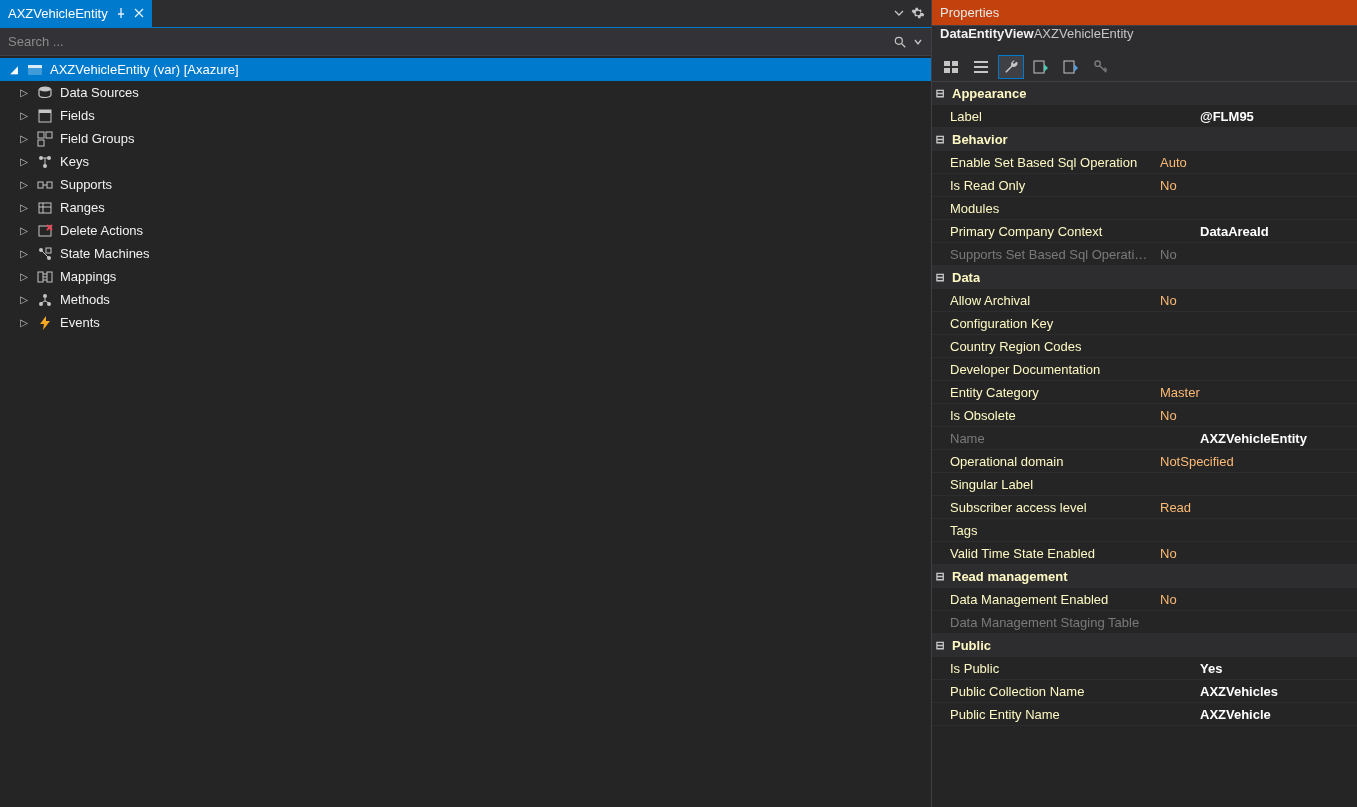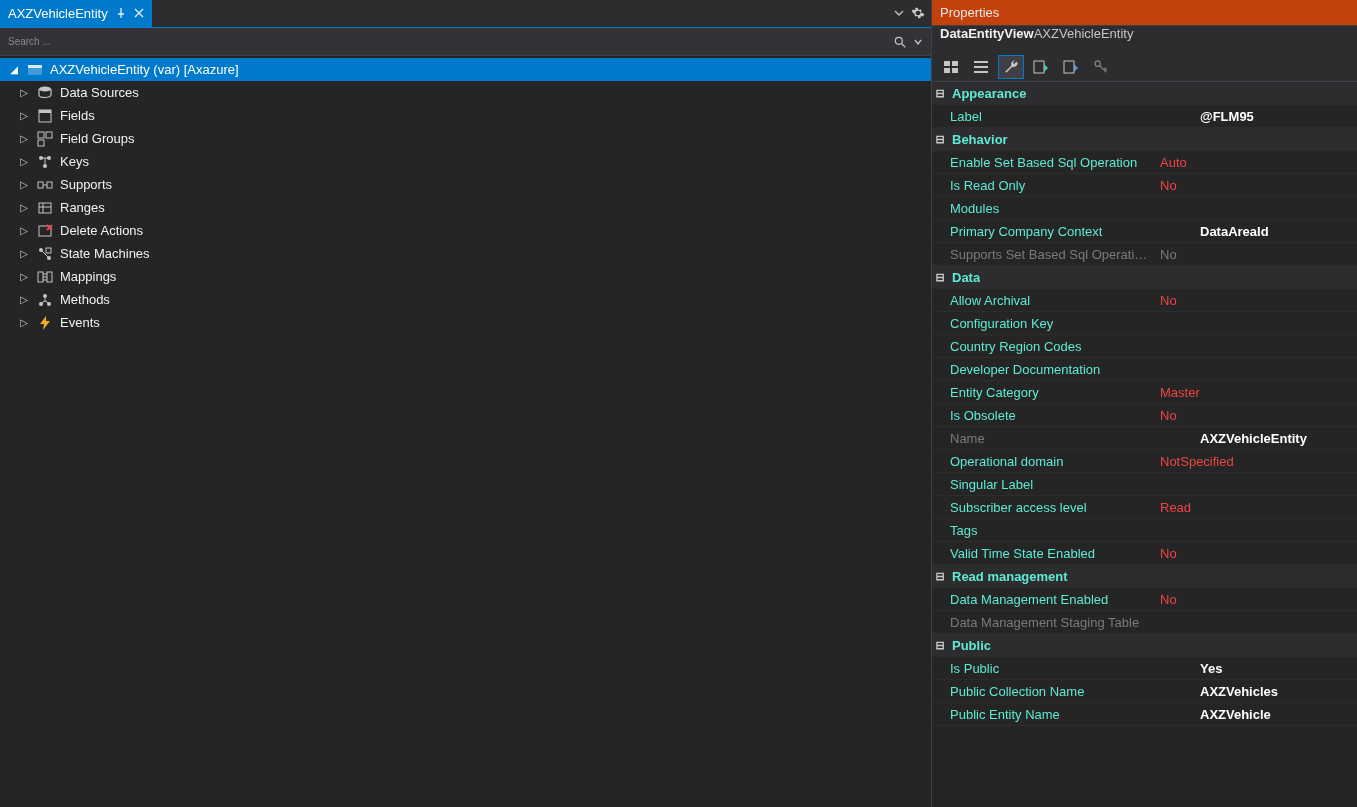--- a/index.html
+++ b/index.html
@@ -55,21 +55,21 @@
     display: flex;
     align-items: center;
     padding: 0 8px;
     border-bottom: 1px solid #3f3f46;
   }
   .search-input {
     flex: 1;
     background: transparent;
     border: none;
     color: #c4b5fd;
-    font-size: 10px;
+    font-size: 13px;
     outline: none;
   }
   .search-input::placeholder { color: #8a8a8a; }
   .search-row .icon { color: #c5c5c5; margin-left: 6px; }
   .tree {
     flex: 1;
     overflow: auto;
     background: #252526;
     padding-top: 2px;
   }
@@ -158,28 +158,28 @@
     background:#2d2d30;
     font-weight:700;
     color:#f1f1f1;
   }
   .prop-row.category .cat-toggle {
     width:16px; text-align:center; color:#c5c5c5; font-size:11px;
   }
   .prop-row .k {
     width:222px;
     padding-left:18px;
-    color:#5eead4;
+    color:#fef9c3;
     overflow:hidden; text-overflow:ellipsis; white-space:nowrap;
   }
   .prop-row.category .k { padding-left:4px; width:auto; }
   .prop-row .v {
     flex:1;
     padding-left:6px;
-    color:#ef4444;
+    color:#fdba74;
     overflow:hidden; text-overflow:ellipsis; white-space:nowrap;
   }
   .prop-row.readonly .k,
   .prop-row.readonly .v { color:#7a7a7a; }
   .prop-row.bold .v { font-weight:700; color:#ffffff;margin-left:40px; }
   svg { display:block; }
 </style>
 </head>
 <body>
 

